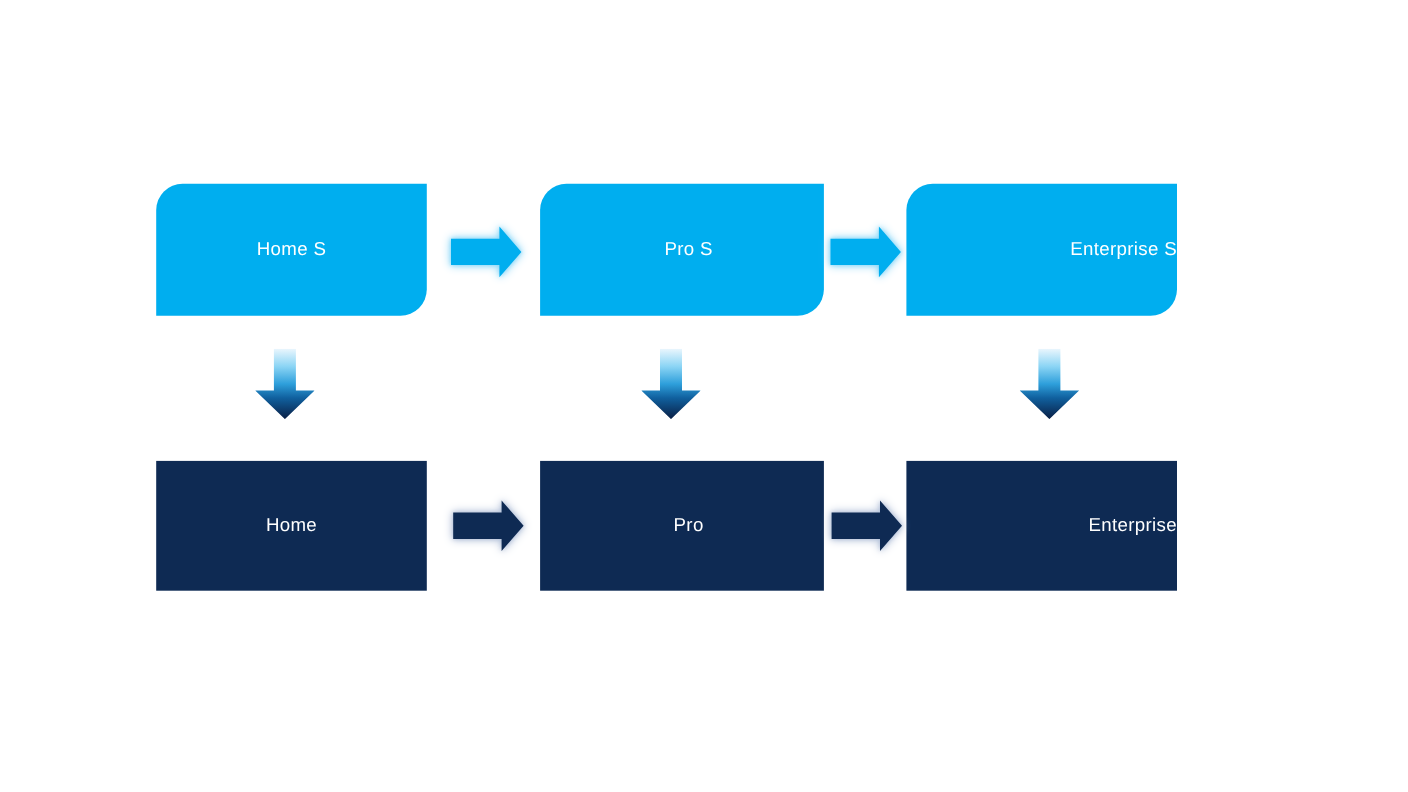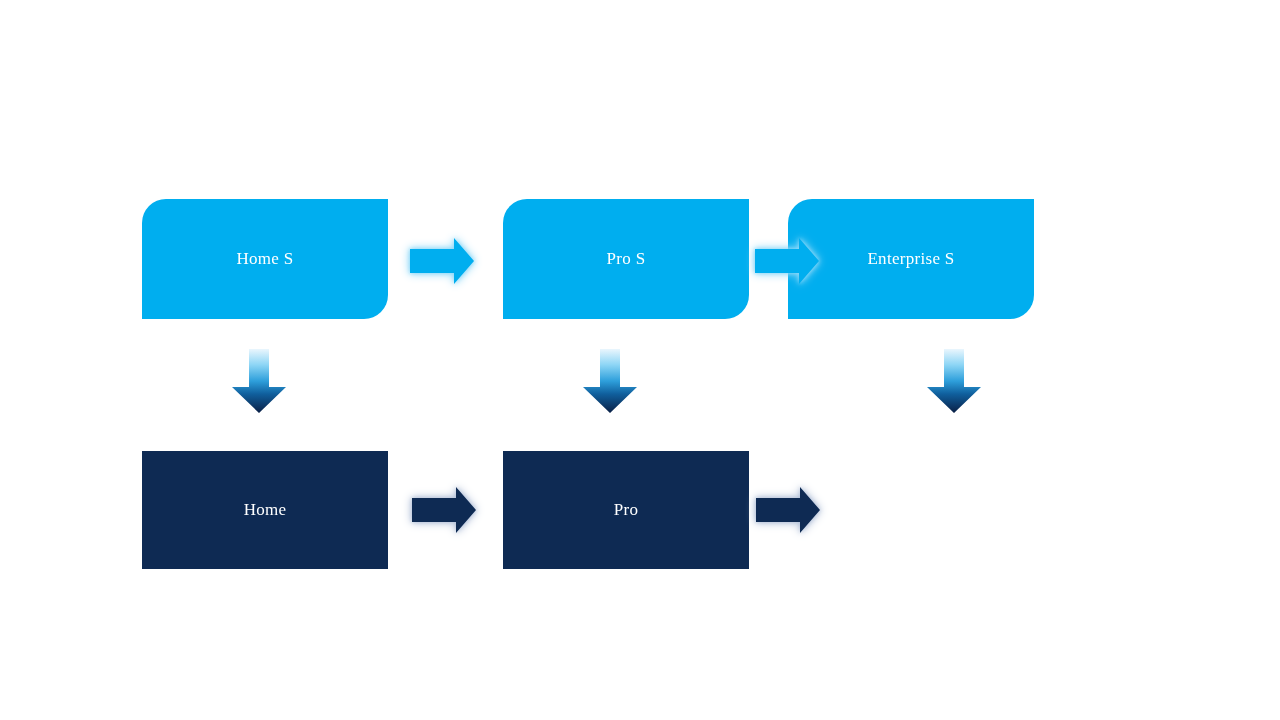--- a/index.html
+++ b/index.html
@@ -6,22 +6,21 @@
     margin: 0;
     padding: 0;
     background: #ffffff;
   }
   #canvas {
     position: relative;
     width: 1280px;
     height: 672px;
     background: var(--slide-background, #ffffff);
     overflow: hidden;
-    font-family: Liberation Serif, serif;
-    margin-top: 32px;
+    font-family: Liberation Sans, sans-serif;
   }
   .box {
     position: absolute;
     width: 246px;
     display: flex;
     align-items: center;
     justify-content: center;
     text-align: center;
     color: var(--box-text, #ffffff);
     font-size: 17px;
@@ -32,22 +31,22 @@
     height: 120px;
     background: var(--top-box-fill, #00AEEF);
     border-radius: 24px 0 24px 0;
   }
   .box.bottom {
     top: 419px;
     height: 118px;
     background: var(--bottom-box-fill, #0E2A53);
   }
   .col1 { left: 142px; }
-  .col2 { left: 503px; }
-  .col3 { left: 788px; }
+  .col2 { left: 491px; padding-left: 12px; }
+  .col3 { left: 824px; justify-content: flex-end; }
 
   svg.right-arrow {
     position: absolute;
     width: 64px;
     height: 46px;
     overflow: visible;
   }
   svg.right-arrow.cyan polygon {
     fill: var(--right-arrow-top-fill, #00AEEF);
   }
@@ -117,20 +116,23 @@
   <svg class="down-arrow" style="left:927px;" viewBox="0 0 54 64">
     <polygon points="17,0 37,0 37,38 54,38 27,64 0,38 17,38" fill="url(#downGrad)"></polygon>
   </svg>
 
   <div class="box bottom col2">
     <span class="box-label">Pro</span>
   </div>
   <div class="box bottom col1">
     <span class="box-label">Home</span>
   </div>
+  <div class="box bottom col3">
+    <span class="box-label">Enterprise</span>
+  </div>
 
   <svg class="right-arrow navy" style="left:412px; top:455px;" viewBox="0 0 64 46">
     <polygon points="0,11 44,11 44,0 64,23 44,46 44,35 0,35"></polygon>
   </svg>
   <svg class="right-arrow navy" style="left:756px; top:455px;" viewBox="0 0 64 46">
     <polygon points="0,11 44,11 44,0 64,23 44,46 44,35 0,35"></polygon>
   </svg>
 
 </div>
 

